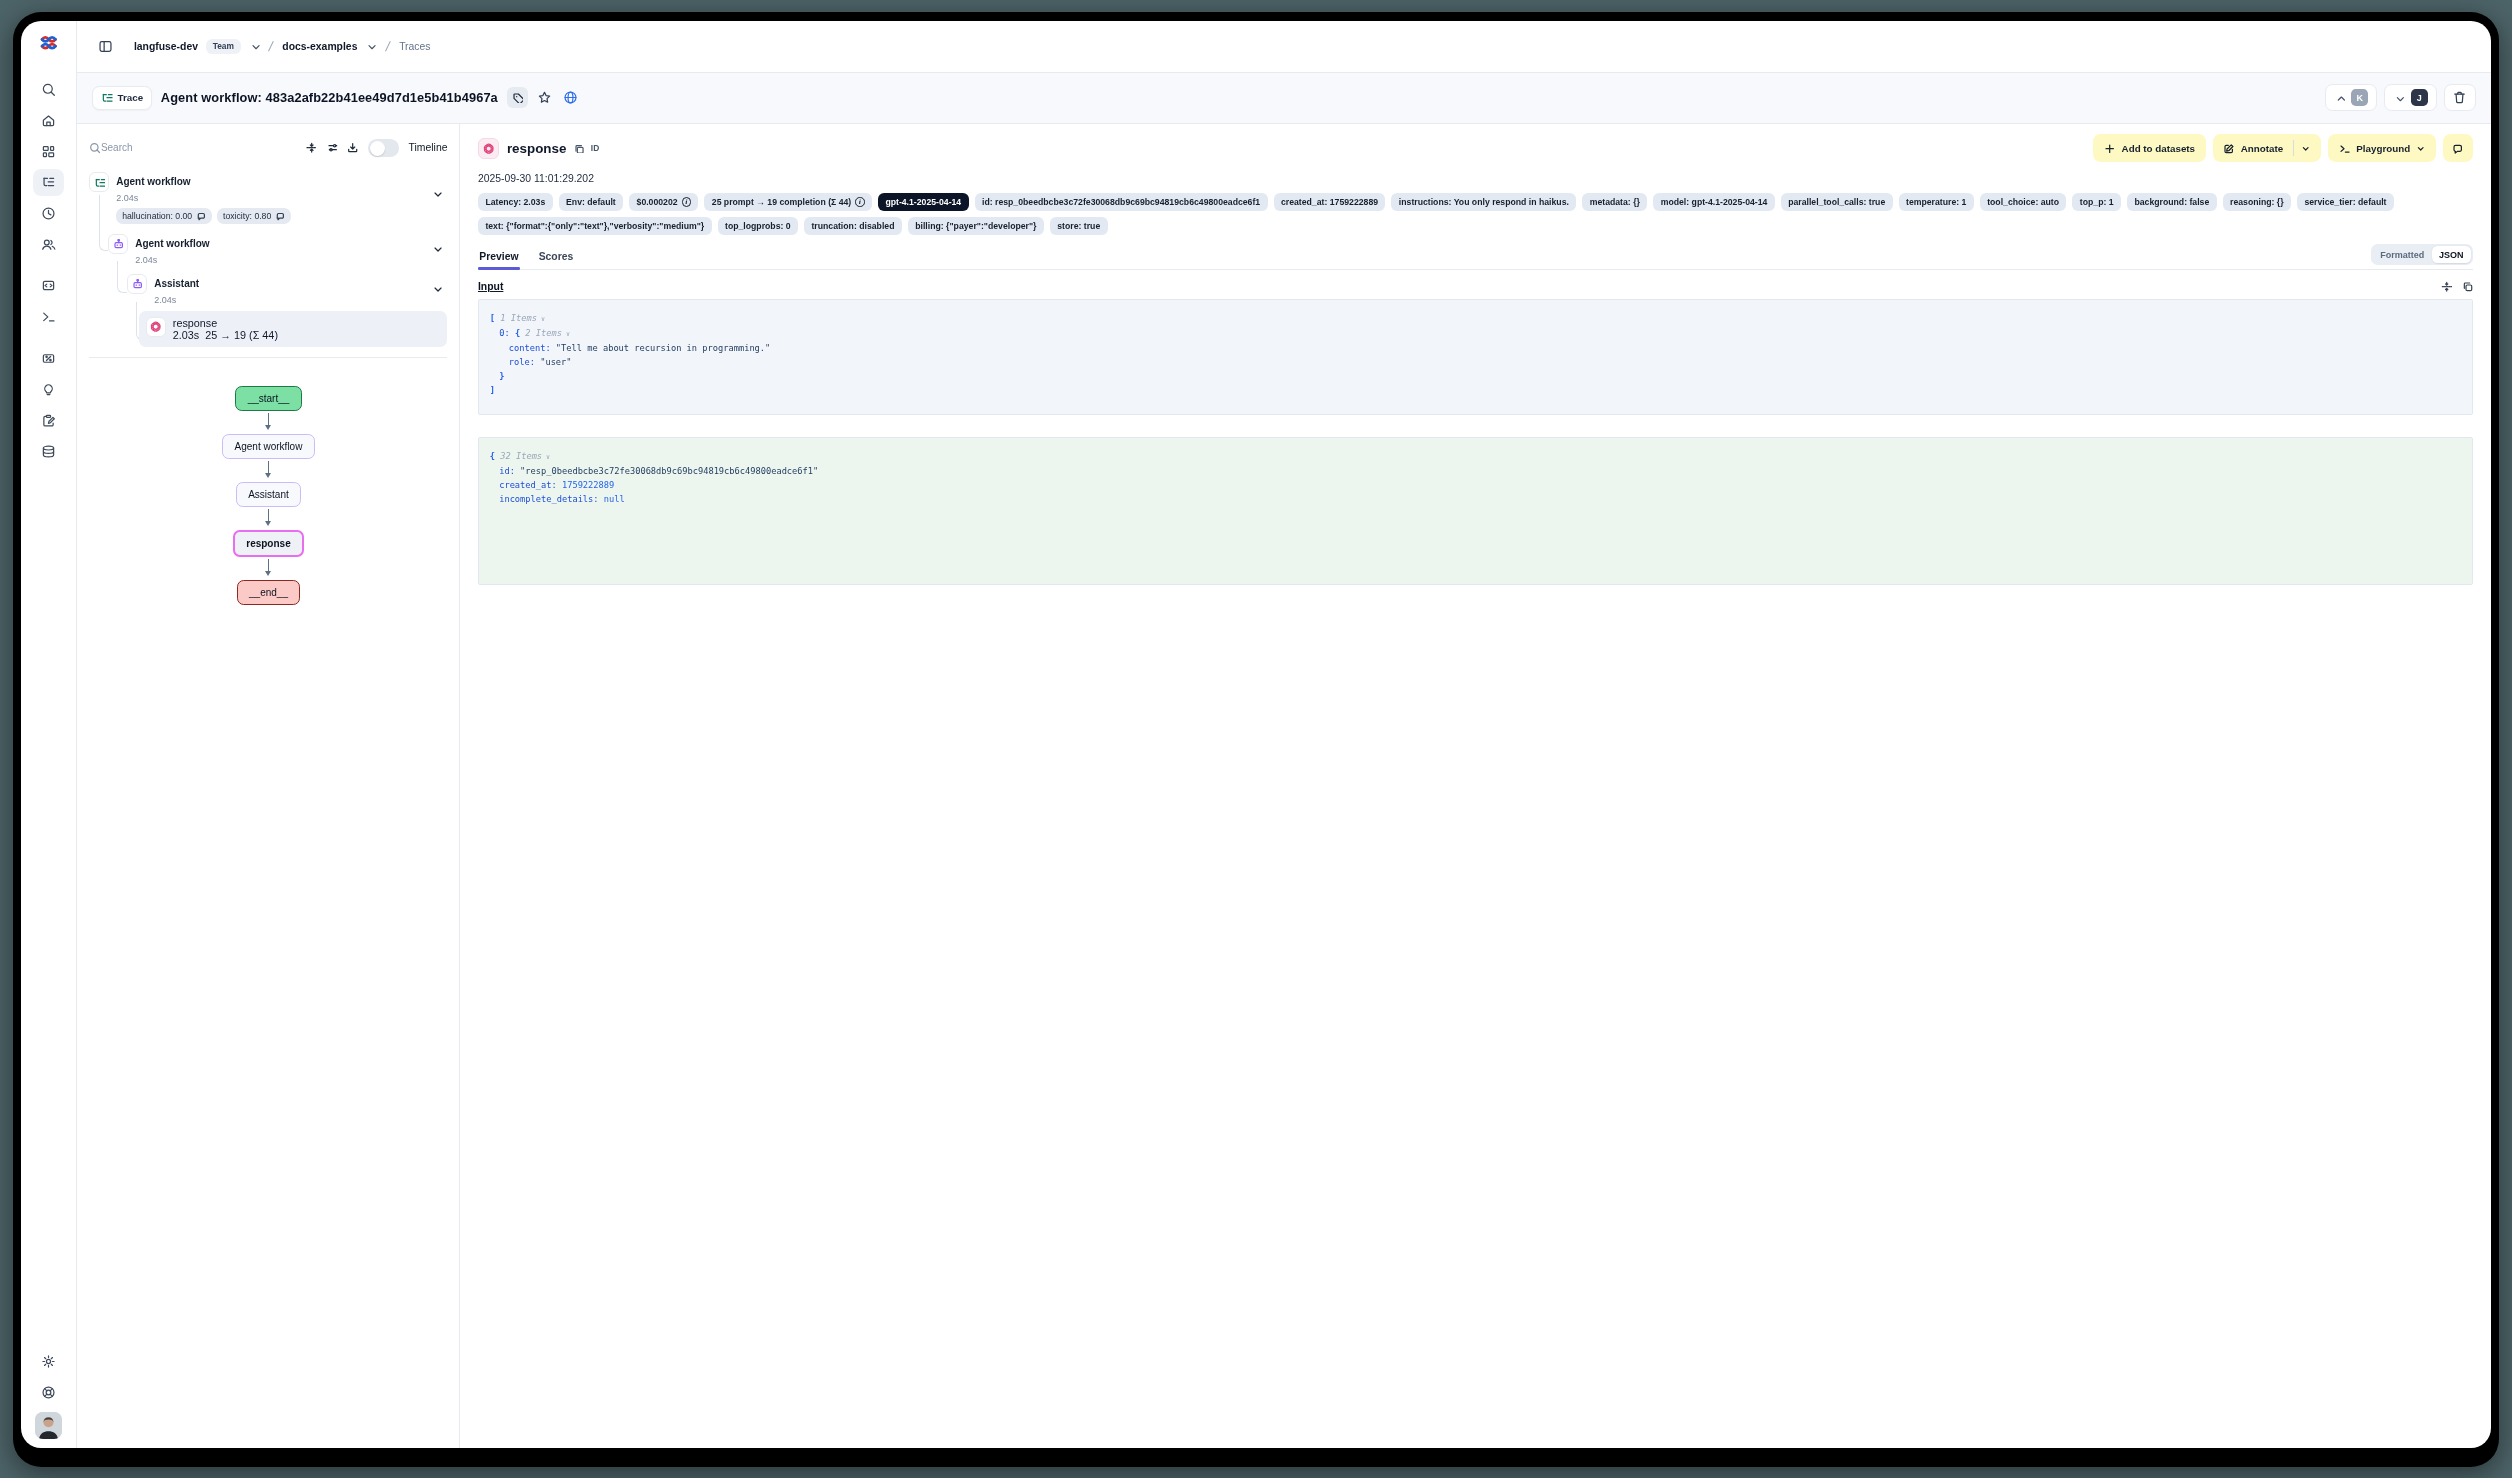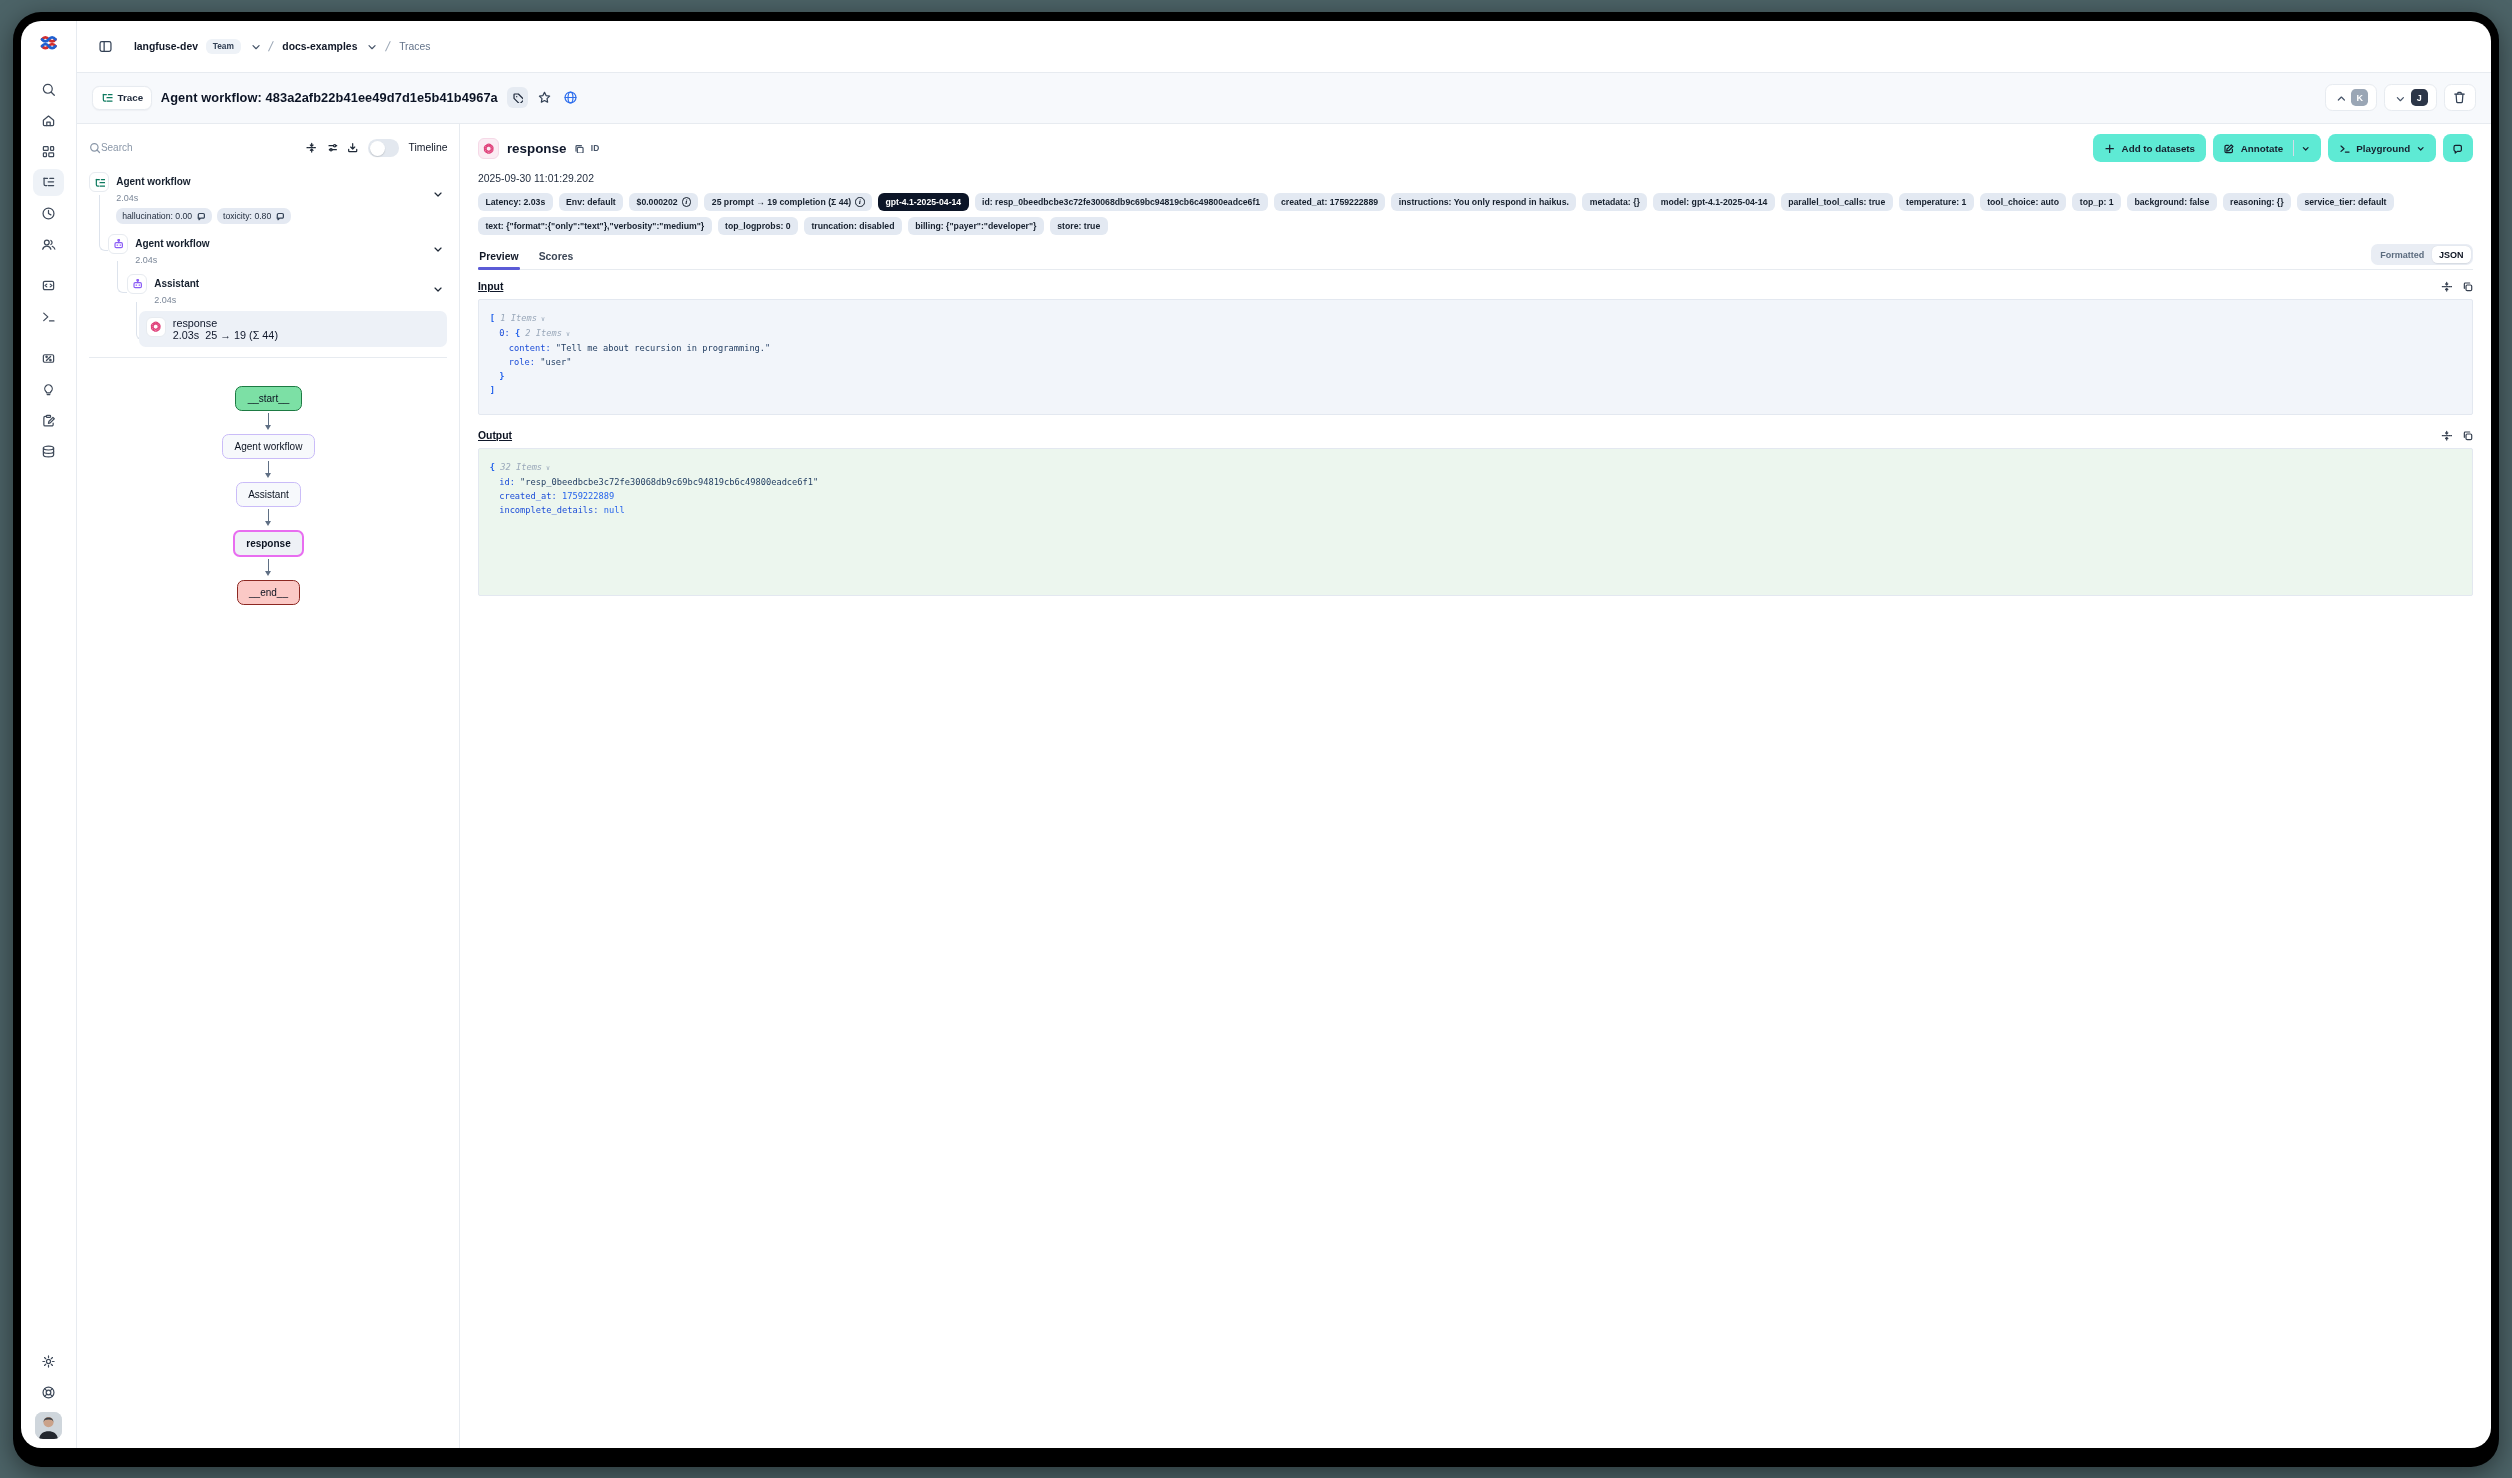--- a/index.html
+++ b/index.html
@@ -83,21 +83,21 @@
   .garrow:after { content:""; position:absolute; left:-2.7px; bottom:-4.7px; border:3.4px solid transparent; border-top:5.4px solid #5f6f84; }
 
   
   .rpane { flex:1; min-width:0; display:flex; flex-direction:column; padding:10.8px 17.5px 0 17.5px; overflow:hidden; }
   .dhead { display:flex; align-items:center; flex:none; }
   .obs-ic { width:21.5px; height:21.5px; border-radius:6px; background:#fbecf3; border:0.7px solid #f5d9e7; color:#e0447c; display:flex; align-items:center; justify-content:center; }
   .dtitle { font-size:13.4px; font-weight:700; margin-left:7.4px; }
   .idwrap { display:flex; align-items:center; gap:7px; margin-left:8px; color:#475569; cursor:pointer; }
   .idwrap .idlab { font-size:8.4px; font-weight:600; letter-spacing:0.2px; }
   .dhead .actions { margin-left:auto; display:flex; gap:6.7px; align-items:center; }
-  .abtn { background:#5eead4; border-radius:7.4px; height:28px; display:flex; align-items:center; gap:6px; padding:0 10.8px; font-size:9.8px; font-weight:600; color:#16202e; cursor:pointer; }
+  .abtn { background:#fef9c3; border-radius:7.4px; height:28px; display:flex; align-items:center; gap:6px; padding:0 10.8px; font-size:9.8px; font-weight:600; color:#16202e; cursor:pointer; }
   .abtn .seg-div { width:0.7px; height:16px; background:#d4dce8; margin:0 1.3px 0 4px; }
   .abtn.iconly { width:30px; padding:0; justify-content:center; }
 
   .dtimestamp { font-size:10.4px; color:#1e293b; margin-top:10.8px; flex:none; }
   .chips { display:flex; flex-wrap:wrap; gap:6px; margin-top:8.7px; flex:none; }
   .chip { background:var(--chip); border-radius:6px; padding:4px 7.4px; font-size:8.7px; font-weight:600; color:#16202e; display:flex; align-items:center; gap:4px; white-space:nowrap; }
   .chip.dark { background:#0c1527; color:#fff; }
   .info-i { width:9.4px; height:9.4px; border:0.9px solid currentColor; border-radius:50%; font-size:6px; font-weight:700; display:flex; align-items:center; justify-content:center; font-family:"DejaVu Serif", serif; font-style:italic; }
 
   .tabsrow { margin-top:9.4px; display:flex; align-items:flex-end; border-bottom:0.7px solid var(--border); flex:none; position:relative; }
@@ -703,38 +703,20 @@
             <div class="jline"><span class="jp">[</span> <span class="jm">1 Items</span></div>
             <div class="jline ind1"><span class="jk">0:</span> <span class="jp">{</span> <span class="jm">2 Items</span></div>
             <div class="jline ind2"><span class="jk">content:</span> <span class="str">"Tell me about recursion in programming."</span></div>
             <div class="jline ind2"><span class="jk">role:</span> <span class="str">"user"</span></div>
             <div class="jline ind1"><span class="jp">}</span></div>
             <div class="jline"><span class="jp">]</span></div>
           </div>
         </div>
 
         <div class="iosec" style="margin-top:15px;">
-          <div class="iohead">
-            <span class="iolab">Output</span>
-            <span class="ioicons">
-              <span>
-                    <svg class="i sm" viewBox="0 0 17 17" width="11.4" height="11.4">
-                      <path d="M8.5 2v4M8.5 6L6.8 4.3M8.5 6l1.7-1.7"></path>
-                      <path d="M2 8.5h1.6M5.2 8.5h1.6M8.4 8.5H10M11.6 8.5h1.6M14.8 8.5h1.2"></path>
-                      <path d="M8.5 15v-4M8.5 11l-1.7 1.7M8.5 11l1.7 1.7"></path>
-                    </svg>
-                  </span>
-              <span>
-                    <svg class="i sm" viewBox="0 0 17 17" width="11.4" height="11.4">
-                      <rect x="6" y="6" width="8.5" height="8.5" rx="1.8"></rect>
-                      <path d="M3.5 11V4.3A1.3 1.3 0 0 1 4.8 3H11.5"></path>
-                    </svg>
-                  </span>
-            </span>
-          </div>
           <div class="iocard output">
             <div class="jline"><span class="jp">{</span> <span class="jm">32 Items</span></div>
             <div>
 
                 <div class="jline ind1"><span class="jk">id:</span> <span class="str">"resp_0beedbcbe3c72fe30068db9c69bc94819cb6c49800eadce6f1"</span></div>
 
                 <div class="jline ind1"><span class="jk">created_at:</span> <span class="num">1759222889</span></div>
 
 
                 <div class="jline ind1"><span class="jk">incomplete_details:</span> <span class="num">null</span></div>

